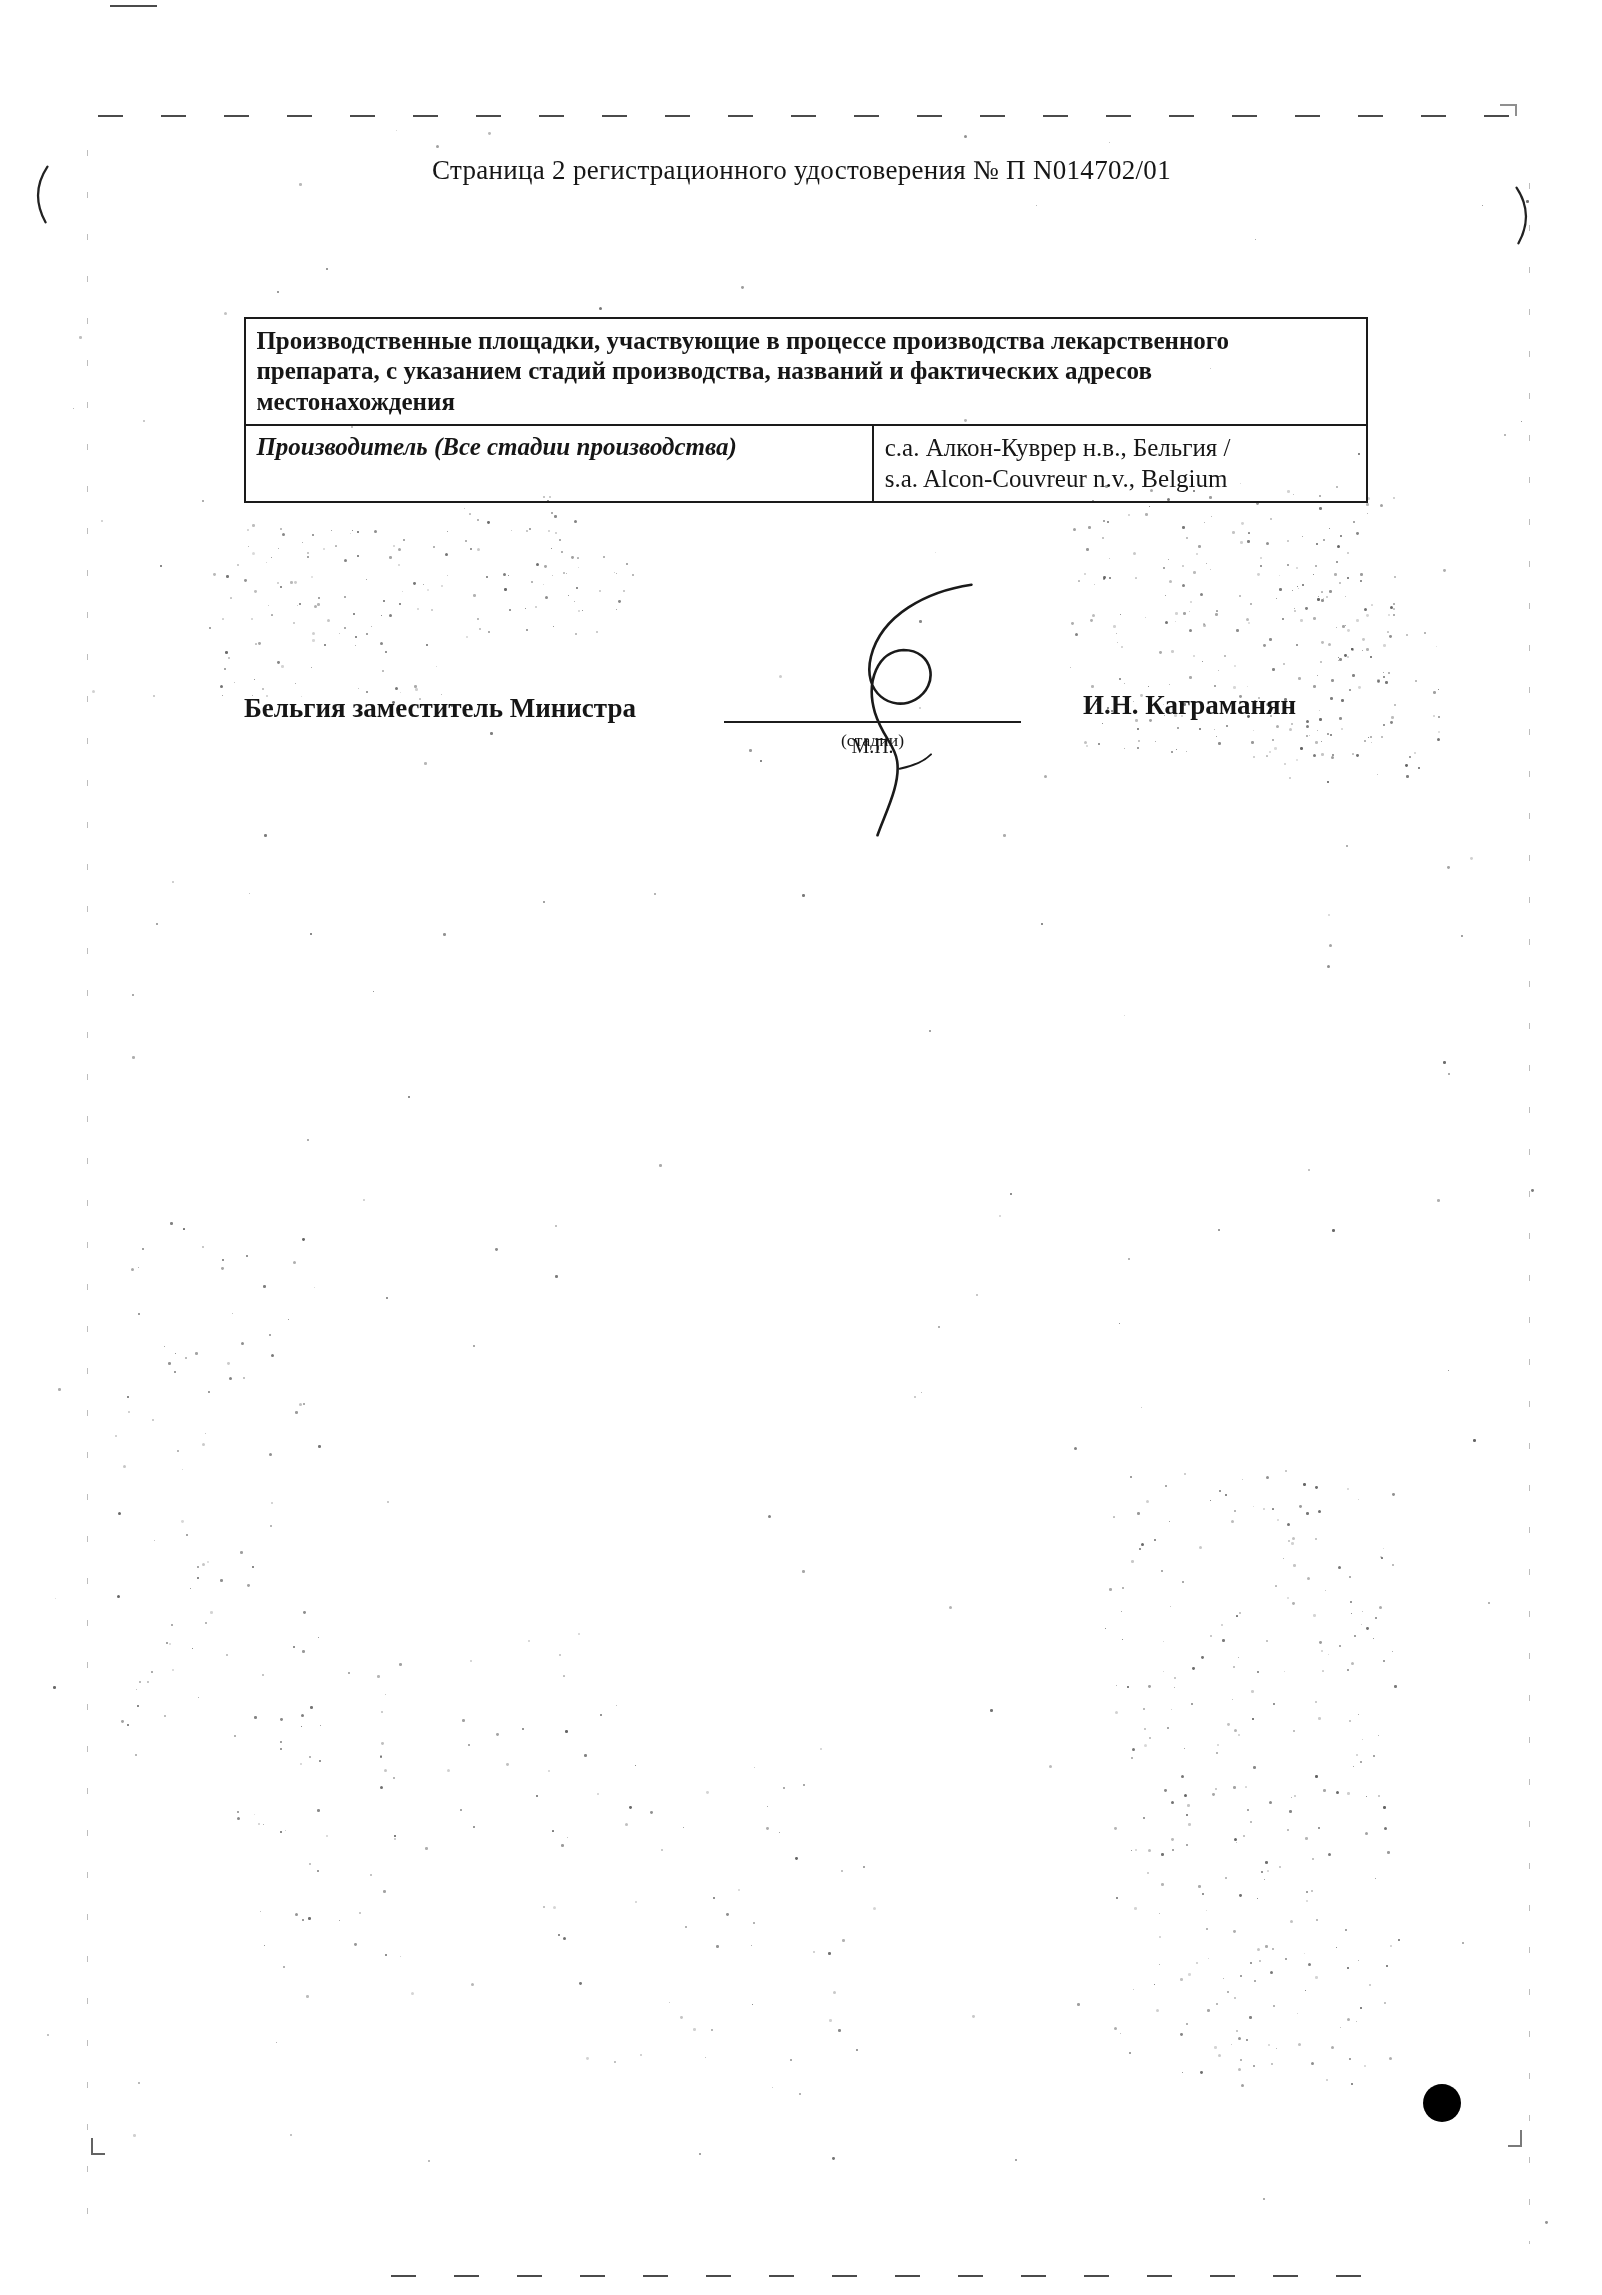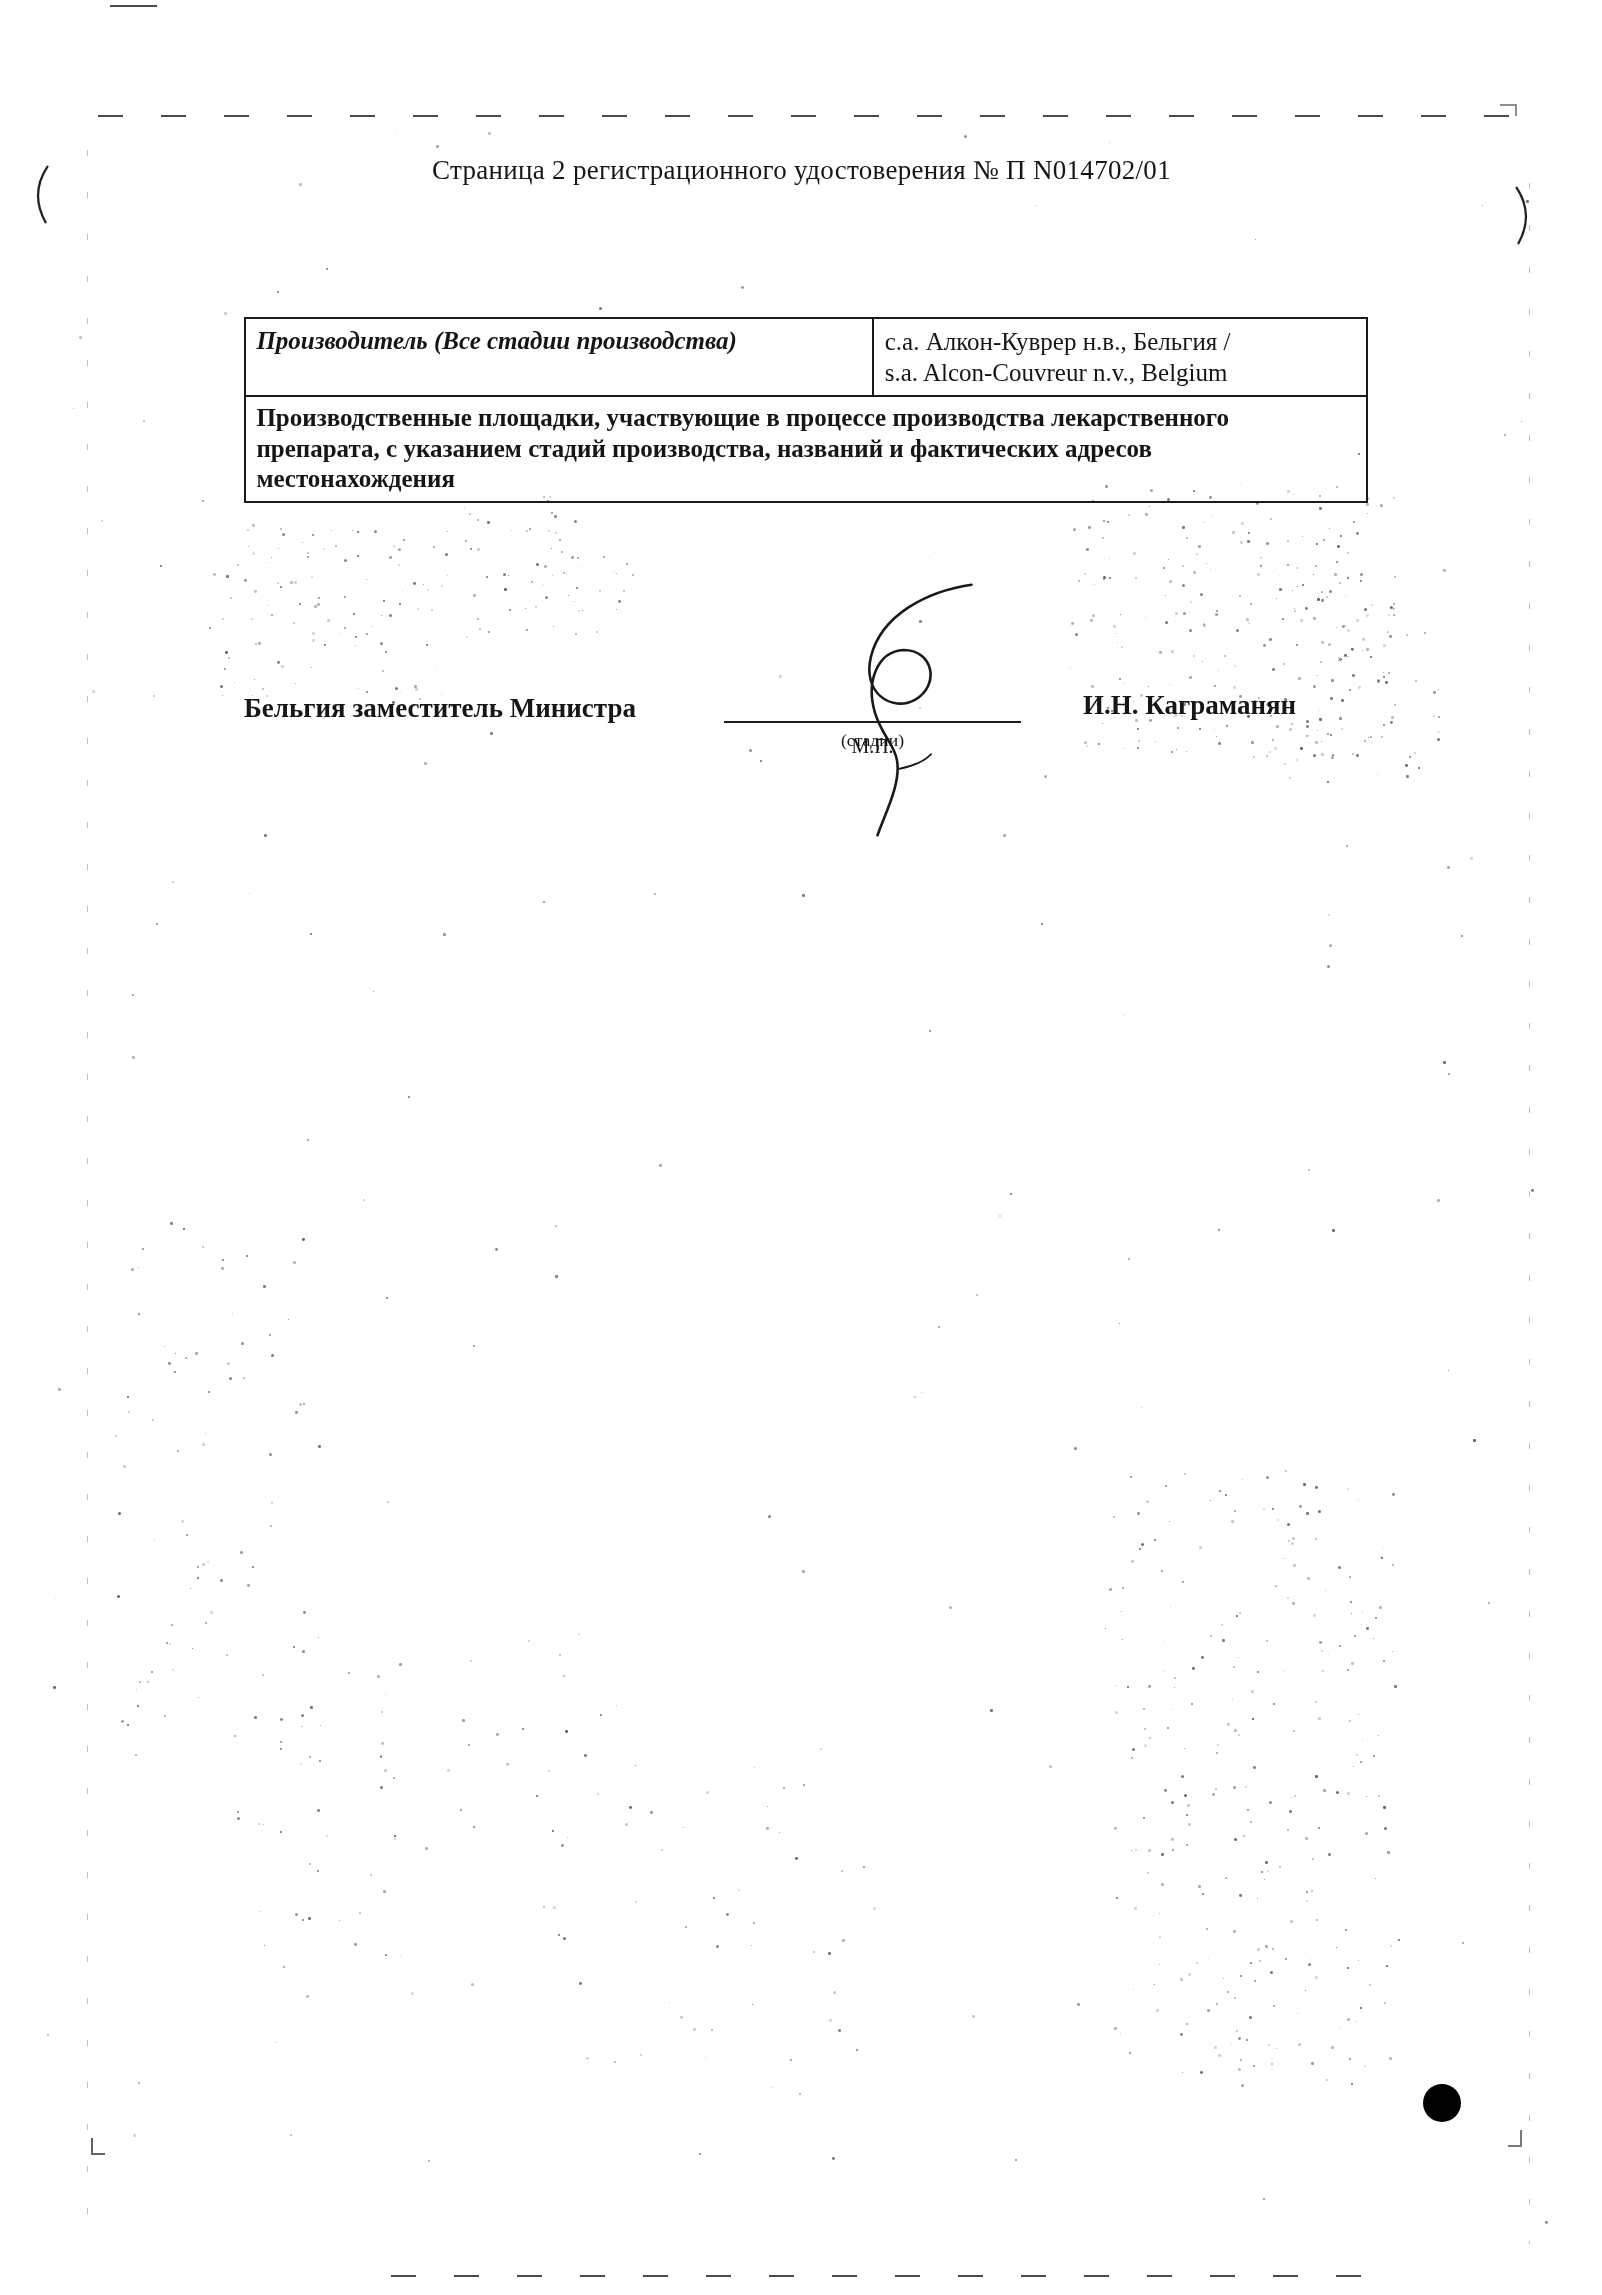--- a/index.html
+++ b/index.html
@@ -1167,29 +1167,29 @@
     <i style="left:1398px;top:1939px;width:1.8px;height:1.8px;opacity:0.70"></i>
     <i style="left:1323px;top:1789px;width:2.7px;height:2.7px;opacity:0.41"></i>
     <i style="left:768px;top:1515px;width:3px;height:3px;opacity:0.59"></i>
   </div>
 
 <div class="page-header">Страница 2 регистрационного удостоверения № П N014702/01</div>
 
 <table class="sites-table">
   <tbody>
       <tr>
+    <td colspan="2" class="t-title">Производственные площадки, участвующие в процессе производства лекарственного препарата, с указанием стадий производства, названий и фактических адресов местонахождения</td>
+  </tr>
+  <tr>
     <td class="cell-role">Производитель (Все стадии производства)</td>
     <td class="cell-name">
       <div>с.а. Алкон-Куврер н.в., Бельгия /</div>
       <div>s.a. Alcon-Couvreur n.v., Belgium</div>
     </td>
   </tr>
-  <tr>
-    <td colspan="2" class="t-title">Производственные площадки, участвующие в процессе производства лекарственного препарата, с указанием стадий производства, названий и фактических адресов местонахождения</td>
-  </tr>
 </tbody>
   </table>
 
 <div class="sig-title">Бельгия заместитель Министра</div>
 
 <svg class="sig-scribble" width="170" height="274" viewBox="0 0 260 420">
   <path d="M 238 18 C 170 28 100 64 84 128 C 70 184 116 214 152 194
            C 190 172 180 118 134 118 C 94 120 76 166 90 214
            C 102 252 120 262 124 288 C 130 324 104 372 94 402" stroke="#1a1a1a" stroke-width="4" fill="none" stroke-linecap="round"></path>
   <path d="M 128 300 C 148 296 166 288 176 278" stroke="#1a1a1a" stroke-width="3" fill="none" stroke-linecap="round"></path>

